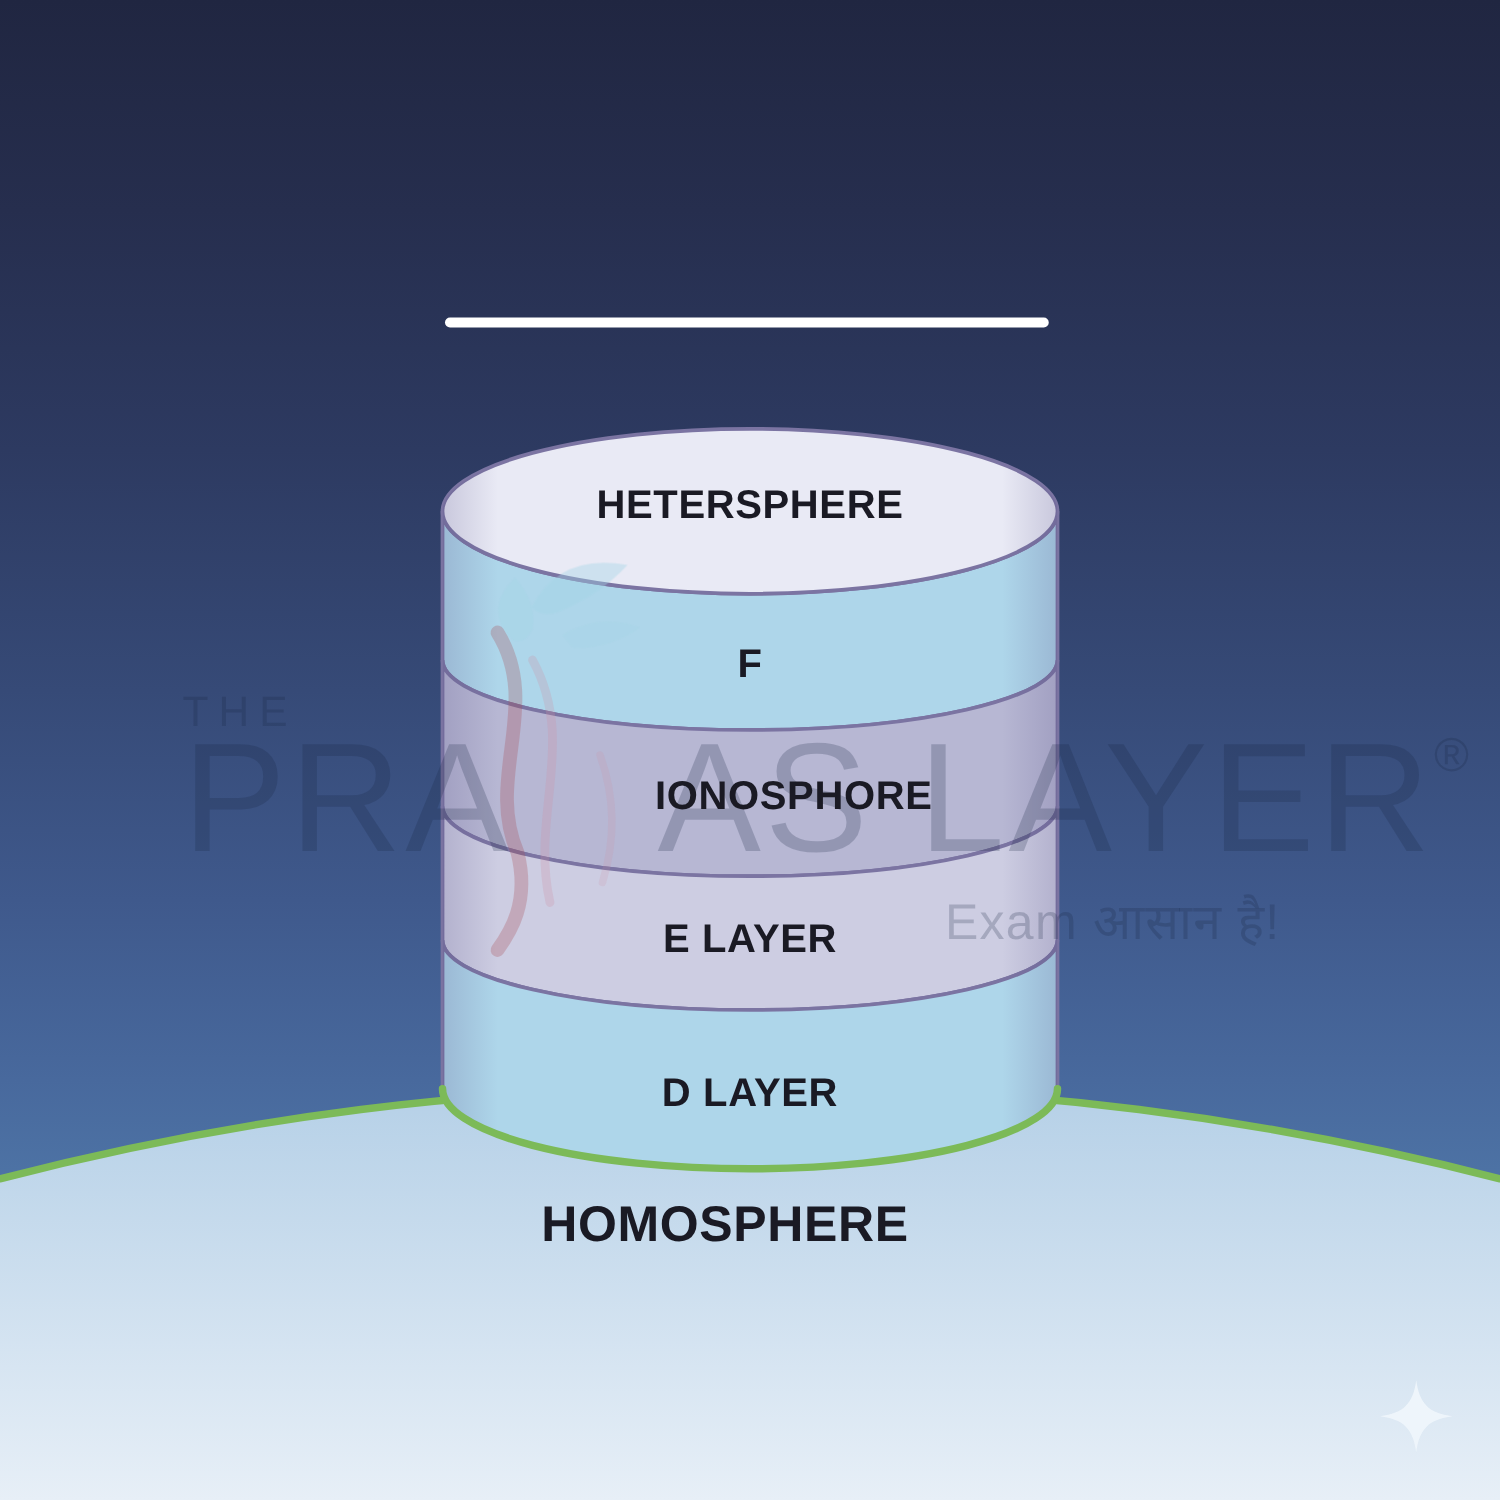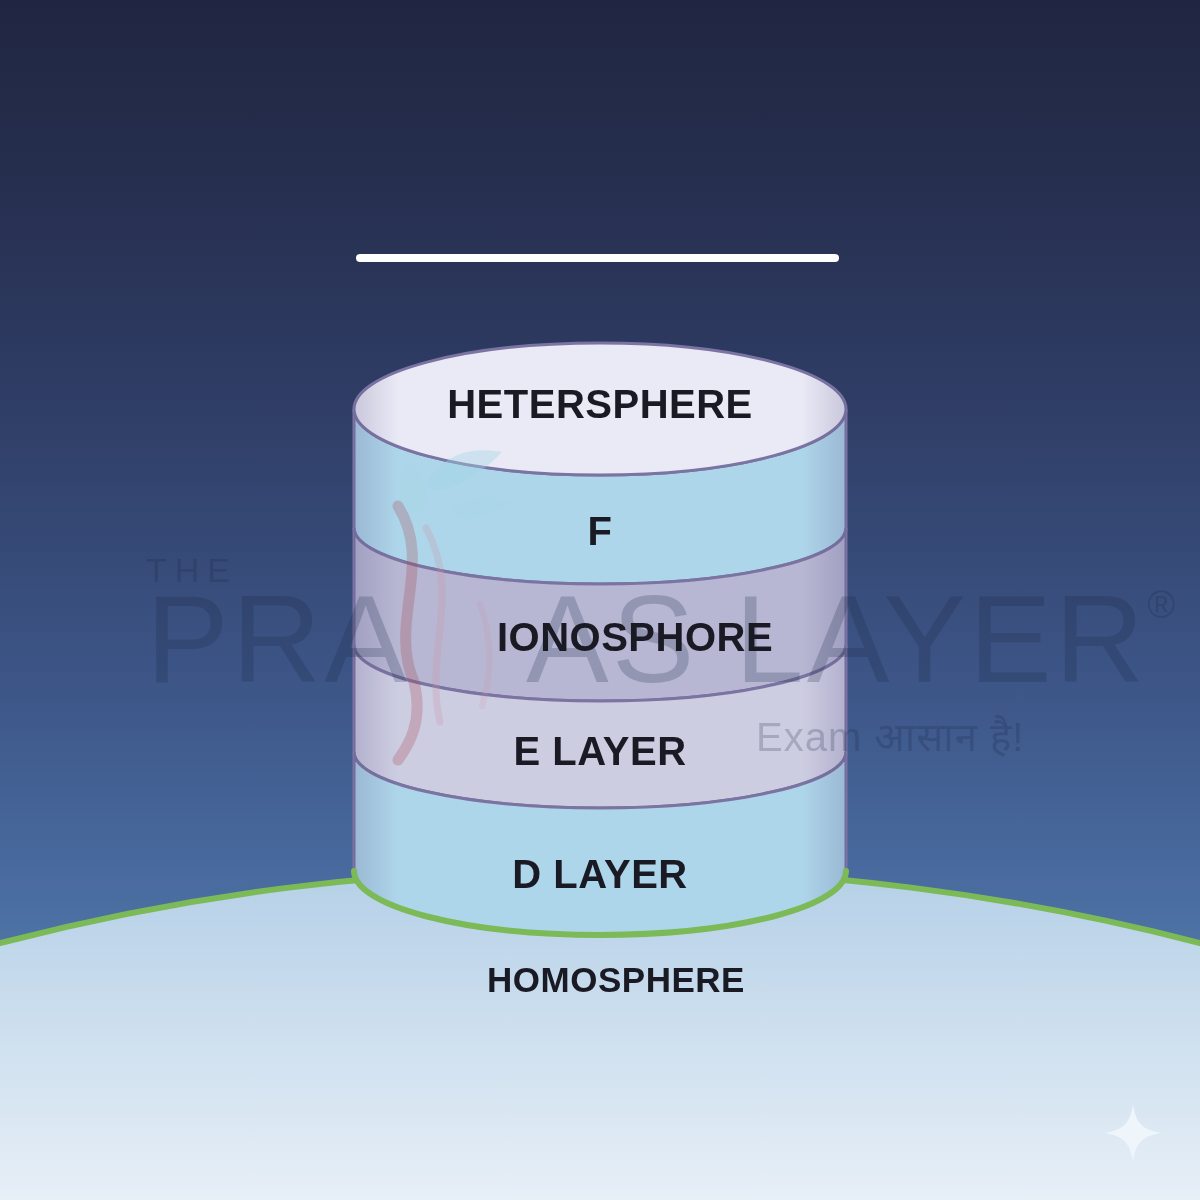--- a/index.html
+++ b/index.html
@@ -16,24 +16,24 @@
   
   .divider{
     position:absolute; left:356px; top:254px; width:483px; height:8px;
     border-radius:4px;
   }
   
   svg.diagram{position:absolute;left:0;top:0;}
   
   .layer-label{
     position:absolute; left:600px; transform:translate(-50%,-50%);
-    font-weight:700; font-size:40px; letter-spacing:.5px;
+    font-weight:700; font-size:32px; letter-spacing:.5px;
     white-space:nowrap; z-index:40;
   }
-  .homo-label{left:616px; font-size:35px;}
+  .homo-label{left:580px; font-size:40px;}
   
   .wm{position:absolute; z-index:30; white-space:nowrap; pointer-events:none;}
   .wm-the{
     left:146px; top:551px; font-size:34px; letter-spacing:8px; font-weight:400;
   }
   .wm-brand{
     left:146px; top:577px; font-size:124px; line-height:1; letter-spacing:3px;
     font-weight:400;
   }
   .wm-gap{display:inline-block; width:116px;}

